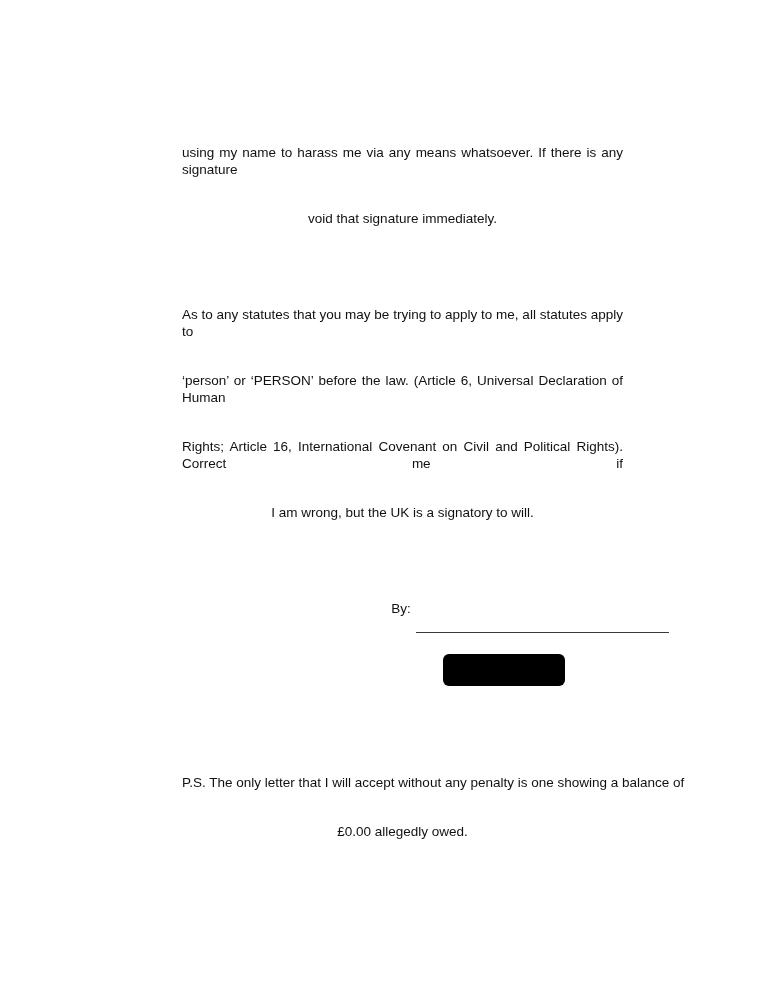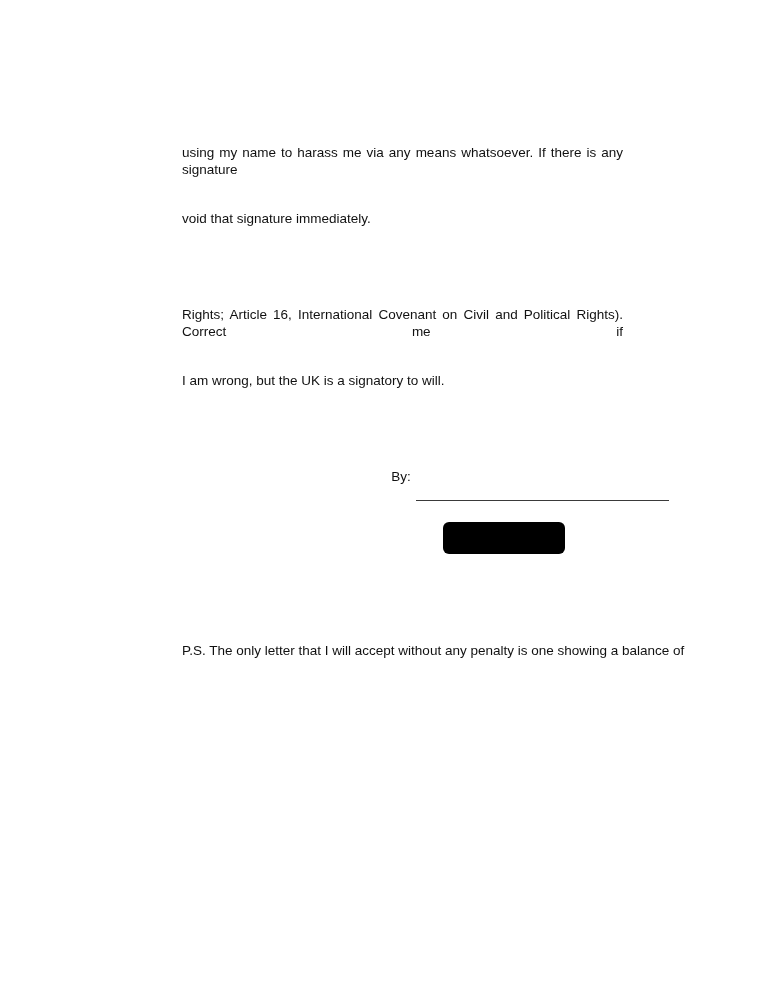--- a/index.html
+++ b/index.html
@@ -20,21 +20,21 @@
   .content {
     position: absolute;
     top: 80px;
     left: 118px;
     width: 537px;
     font-size: 13.5px;
     line-height: 17px;
     color: #111111;
   }
   .para { margin-bottom: 15px; }
-  .line { text-align: left; white-space: nowrap; }
+  .line { text-align: center; white-space: nowrap; }
   .jl {
     white-space: normal;
     text-align: justify;
     text-align-last: justify;
     text-justify: inter-word;
   }
   .sig-block {
     margin-top: 48px;
   }
   .sig-row {
@@ -69,31 +69,34 @@
 
 <div class="page">
   <div class="content">
 
     <div class="para">
       <div class="line jl">using my name to harass me via any means whatsoever. If there is any signature</div>
       <div class="line">void that signature immediately.</div>
     </div>
 
     <div class="para">
+      <div class="line jl">As to any statutes that you may be trying to apply to me, all statutes apply to</div>
+      <div class="line jl">‘person’ or ‘PERSON’ before the law. (Article 6, Universal Declaration of Human</div>
       <div class="line jl">Rights; Article 16, International Covenant on Civil and Political Rights). Correct me if</div>
       <div class="line">I am wrong, but the UK is a signatory to will.</div>
     </div>
 
 
     <div class="sig-block">
       <div class="sig-row">
         <span class="sig-label">By:</span>
         <span class="sig-line"></span>
       </div>
       <div class="redaction"></div>
     </div>
 
     <div class="para ps">
       <div class="line">P.S. The only letter that I will accept without any penalty is one showing a balance of</div>
+      <div class="line">£0.00 allegedly owed.</div>
     </div>
 
   </div>
 </div>
 
 </body></html>

